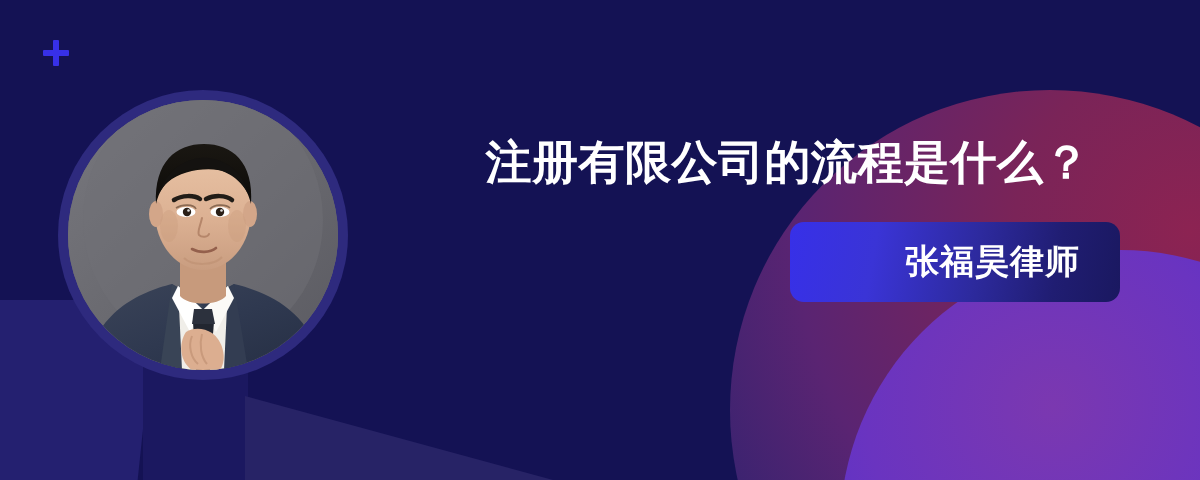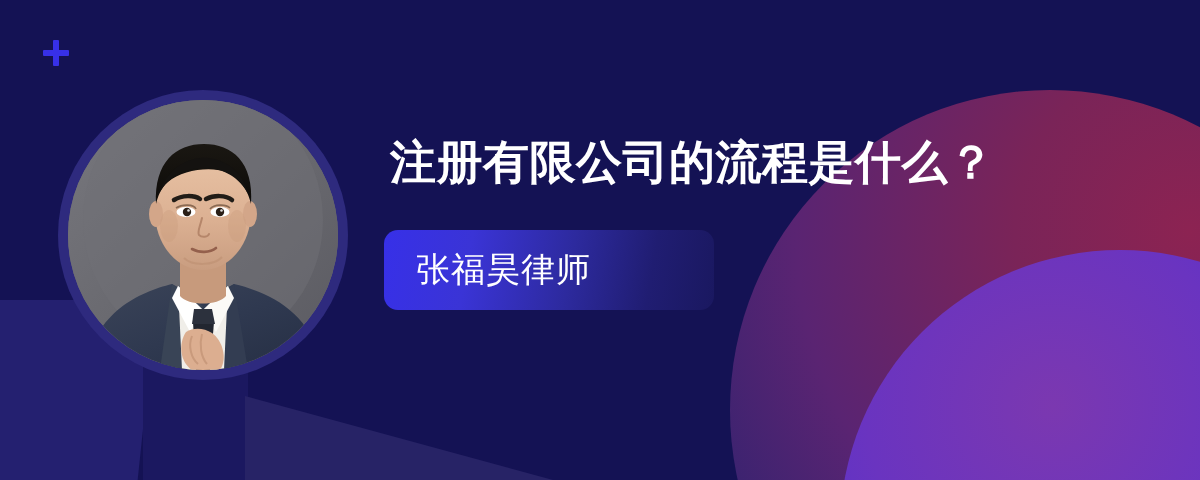--- a/index.html
+++ b/index.html
@@ -144,49 +144,50 @@
     height: 100%;
     display: block;
   }
 
   
   .content {
     position: absolute;
     left: 390px;
     top: 118px;
     width: 730px;
+    text-align: right;
   }
 
   .headline {
     color: #ffffff;
     font-size: 46px;
     font-weight: bold;
     line-height: 88px;
     letter-spacing: 0.5px;
     width: 700px;
     white-space: normal;
     word-break: break-all;
   }
 
   .name-badge {
     display: inline-block;
-    margin-top: 24px;
+    margin-top: 16px;
     margin-left: -6px;
     padding: 22px 40px 24px 32px;
     min-width: 330px;
     border-radius: 14px;
     background: linear-gradient(100deg,
                 #3730e8 0%,
                 #3a34d6 26%,
                 #2d2a9e 56%,
                 #201d72 80%,
                 #1a1860 100%);
     color: #ffffff;
     font-size: 34px;
-    font-weight: normal;
+    font-weight: bold;
     letter-spacing: 1px;
     line-height: 1;
   }
 </style>
 </head>
 <body>
 
 <div id="card">
 
   <div class="deco-layer">

